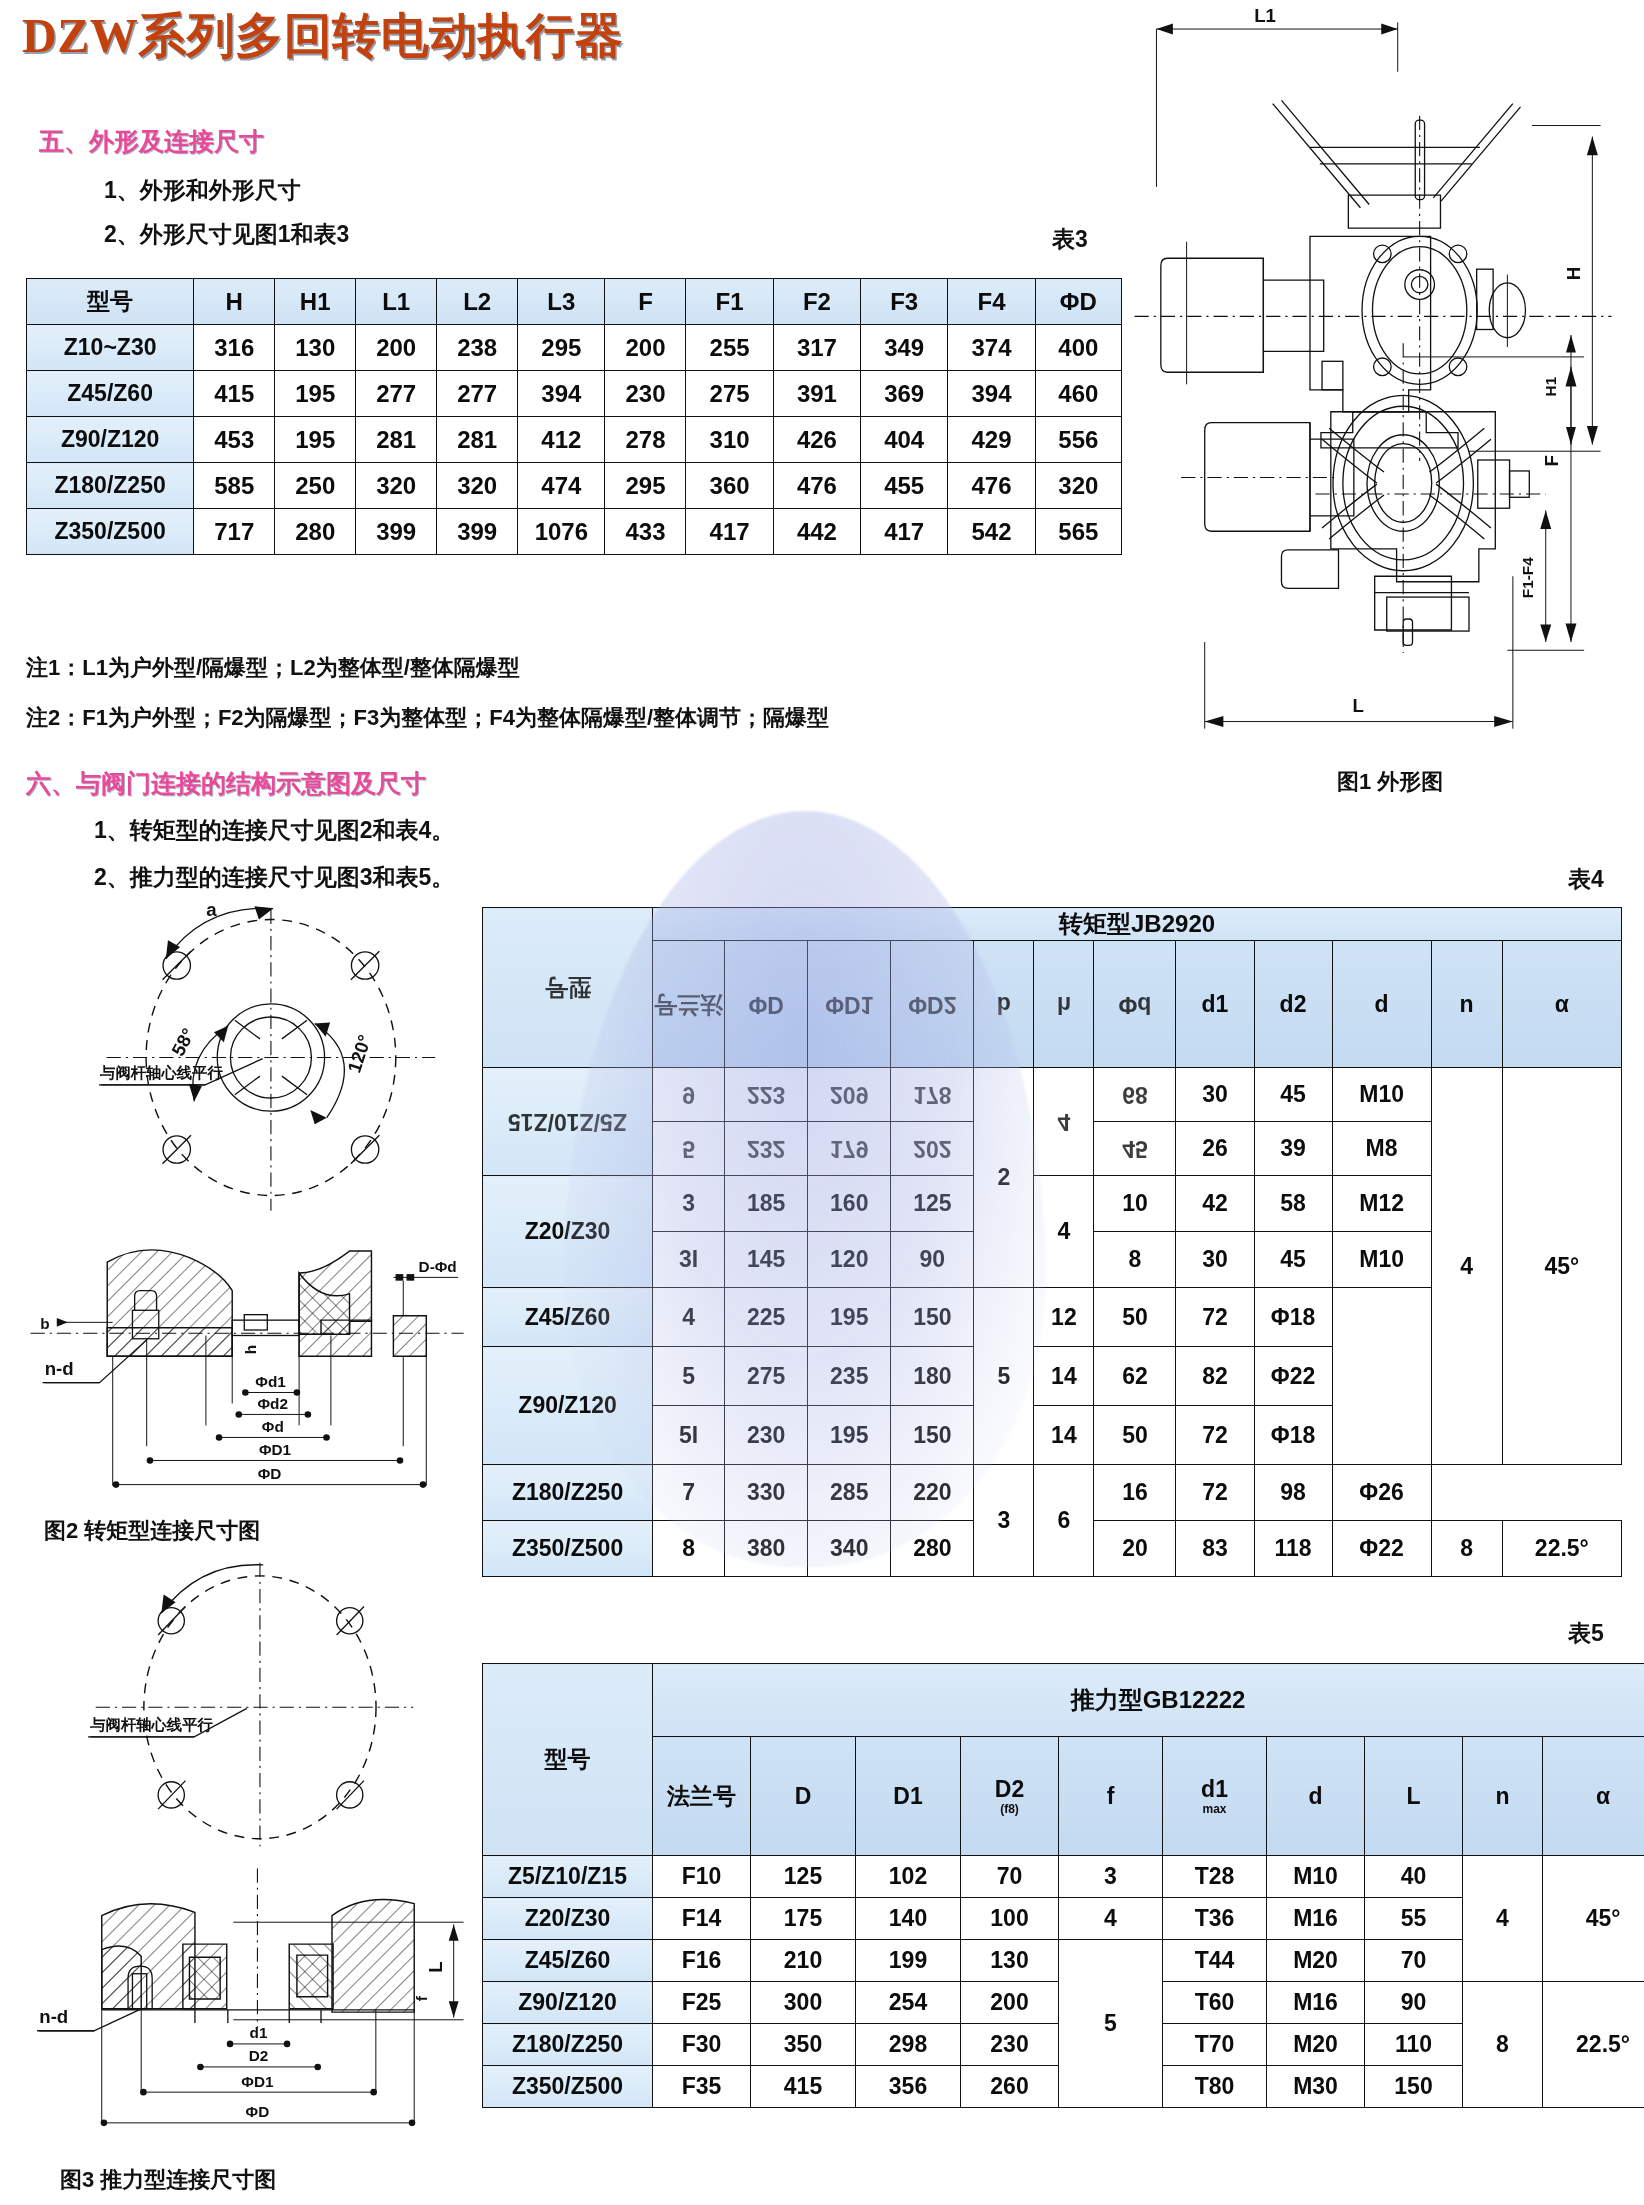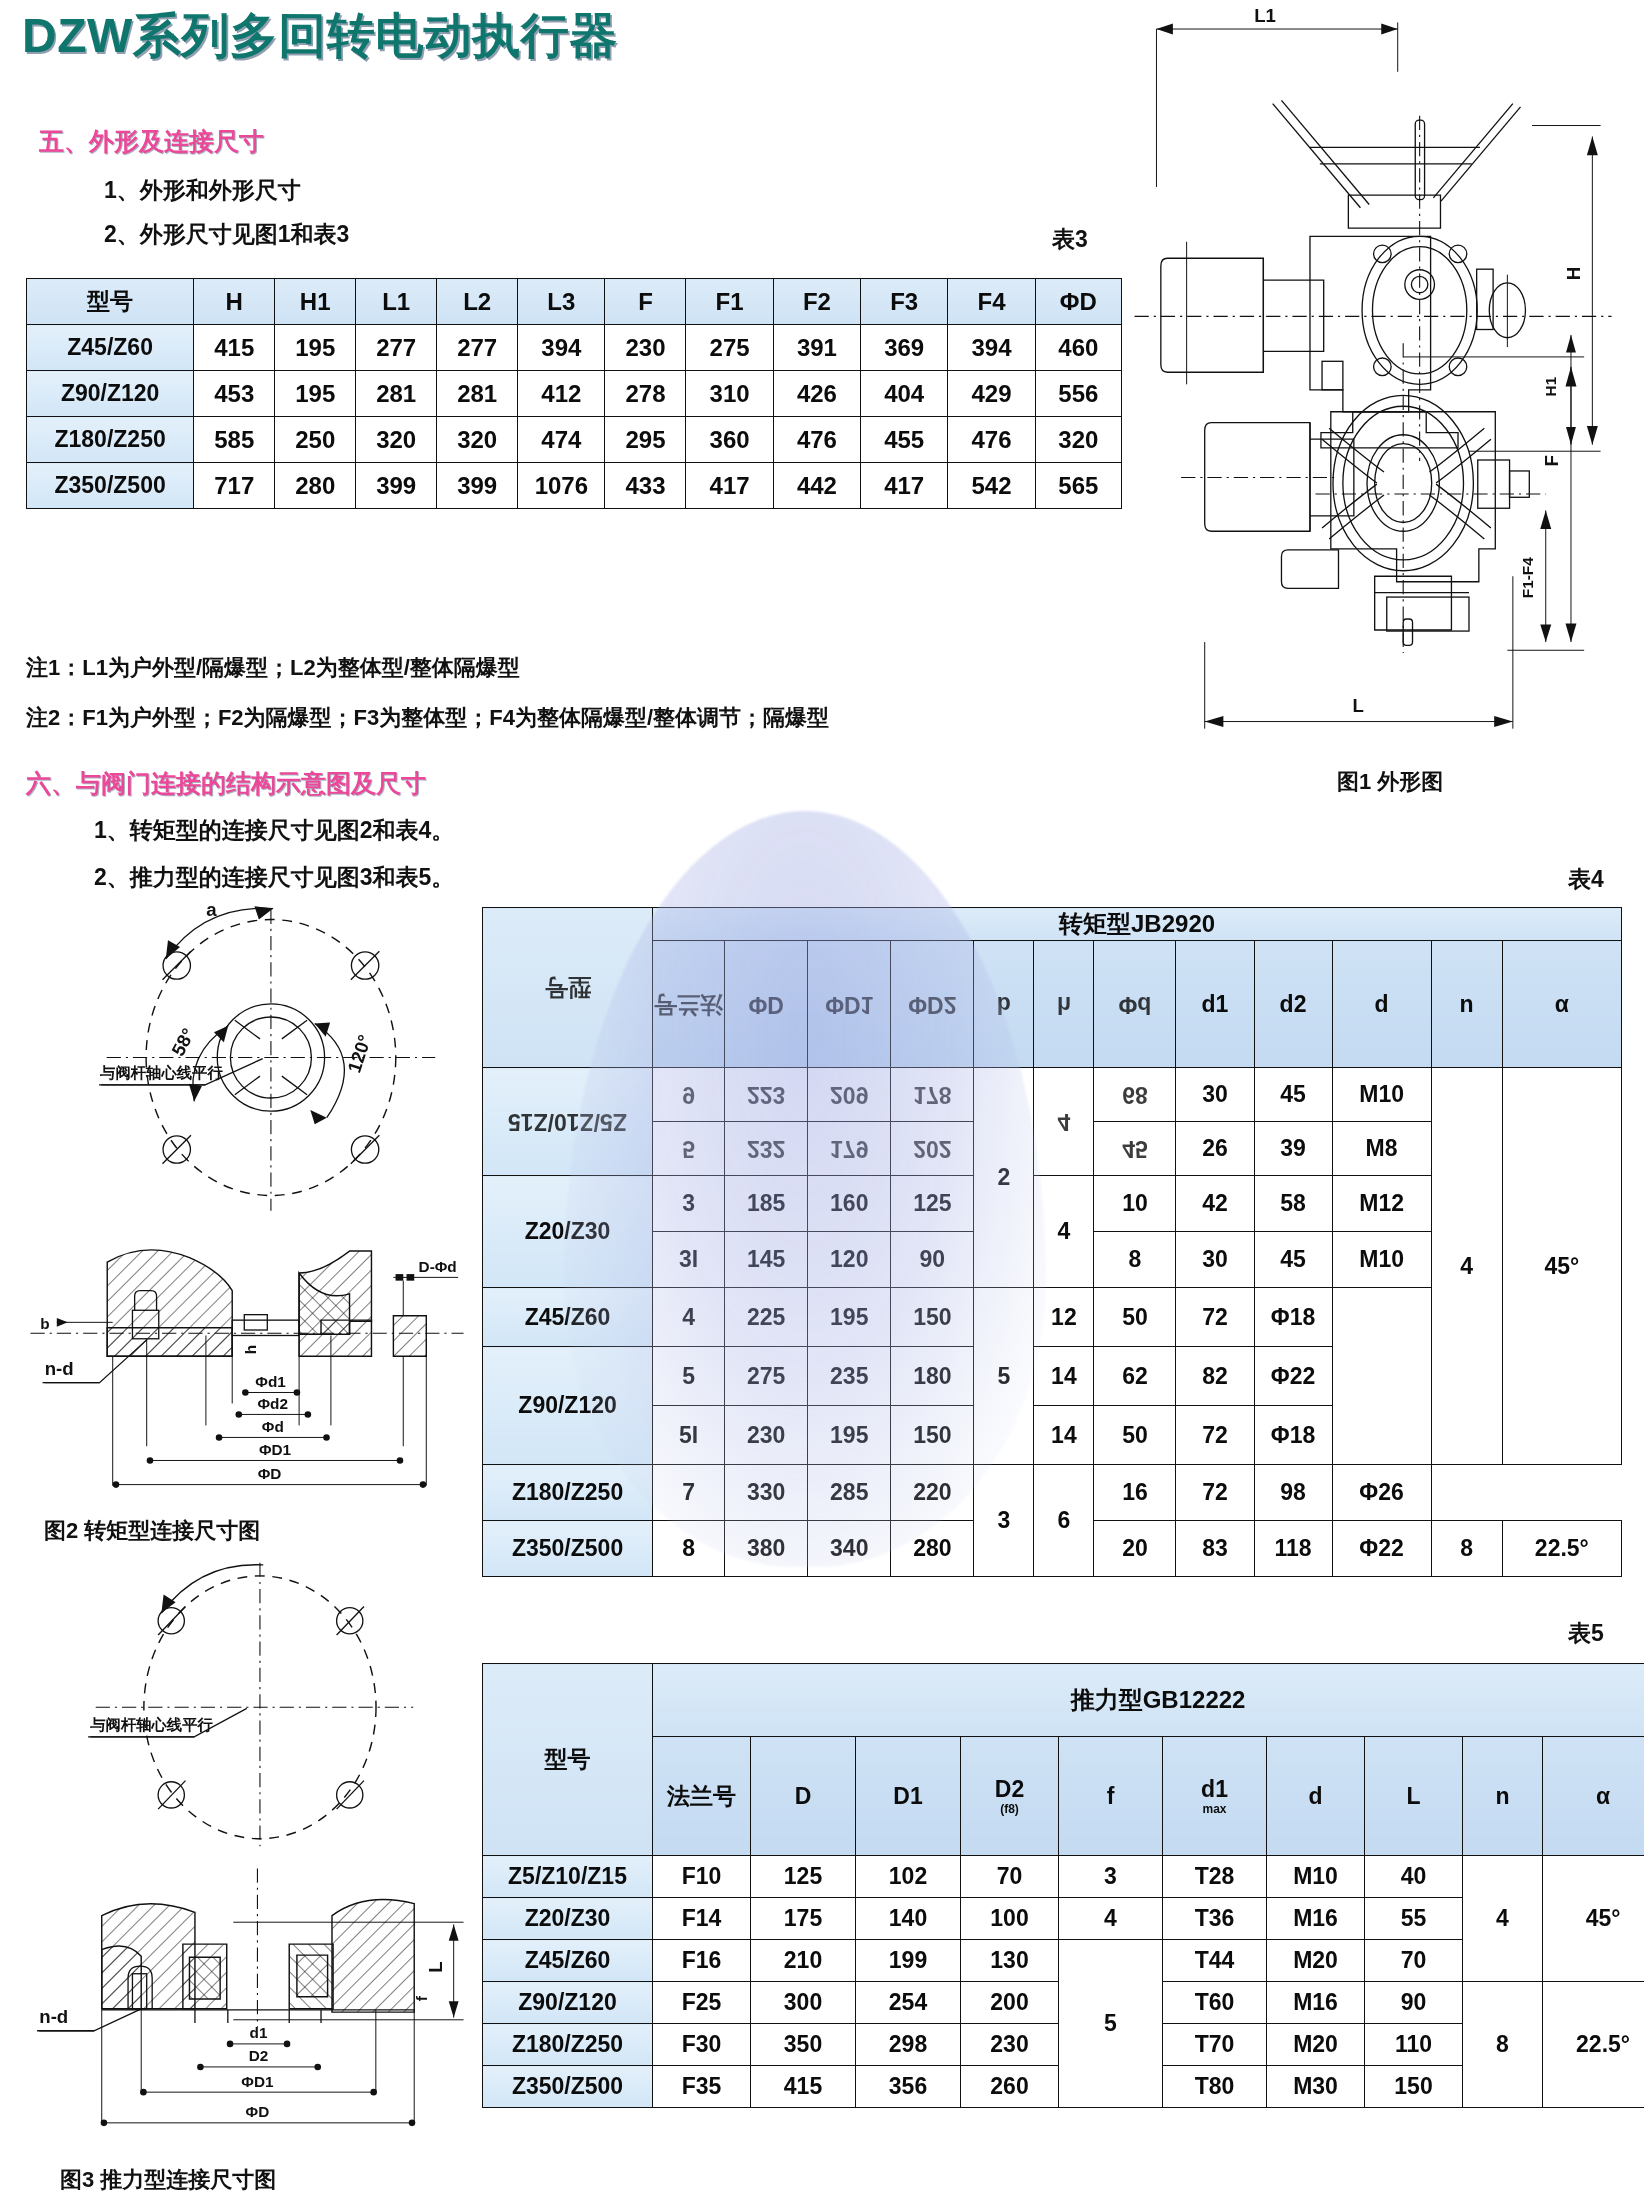--- a/index.html
+++ b/index.html
@@ -12,23 +12,24 @@
   #watermark{
     position:absolute;left:564px;top:811px;width:482px;height:756px;
     background:radial-gradient(ellipse at 50% 30%, rgba(150,160,225,.42) 0%, rgba(170,180,230,.34) 45%, rgba(200,208,240,.18) 72%, rgba(255,255,255,0) 88%);
     border-radius:50% 50% 48% 48%/62% 62% 38% 38%;
     pointer-events:none;z-index:40;filter:blur(1.1px);
   }
   
   #title{
     position:absolute;left:22px;top:4.4px;
     font-size:48px;font-weight:bold;letter-spacing:0.5px;
-    color:#0f766e;
+    color:#c2410c;
     text-shadow:1.6px 1.6px 0 rgba(10,40,80,.45);
     white-space:nowrap;
+    font-family:Liberation Serif, serif;
   }
   .sec-head{
     position:absolute;font-size:25px;font-weight:bold;color:#ec4899;white-space:nowrap;
     text-shadow:1.1px 1.1px 0 rgba(10,40,80,.35);
   }
   .sub-line{
     position:absolute;font-size:23px;font-weight:bold;color:#111;white-space:nowrap;
   }
   .note-line{
     position:absolute;font-size:22px;font-weight:bold;color:#111;white-space:nowrap;
@@ -111,20 +112,34 @@
       <td class="hdr">L2</td>
       <td class="hdr">L3</td>
       <td class="hdr">F</td>
       <td class="hdr">F1</td>
       <td class="hdr">F2</td>
       <td class="hdr">F3</td>
       <td class="hdr">F4</td>
       <td class="hdr">ΦD</td>
     </tr>
     <tr>
+      <td class="modelcell m">Z10~Z30</td>
+      <td>316</td>
+      <td>130</td>
+      <td>200</td>
+      <td>238</td>
+      <td>295</td>
+      <td>200</td>
+      <td>255</td>
+      <td>317</td>
+      <td>349</td>
+      <td>374</td>
+      <td>400</td>
+    </tr>
+    <tr>
       <td class="modelcell m">Z45/Z60</td>
       <td>415</td>
       <td>195</td>
       <td>277</td>
       <td>277</td>
       <td>394</td>
       <td>230</td>
       <td>275</td>
       <td>391</td>
       <td>369</td>

